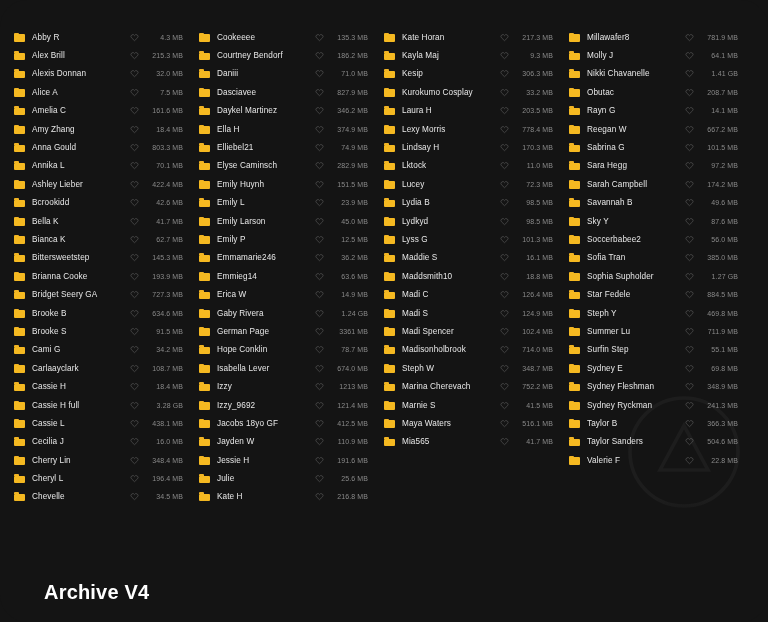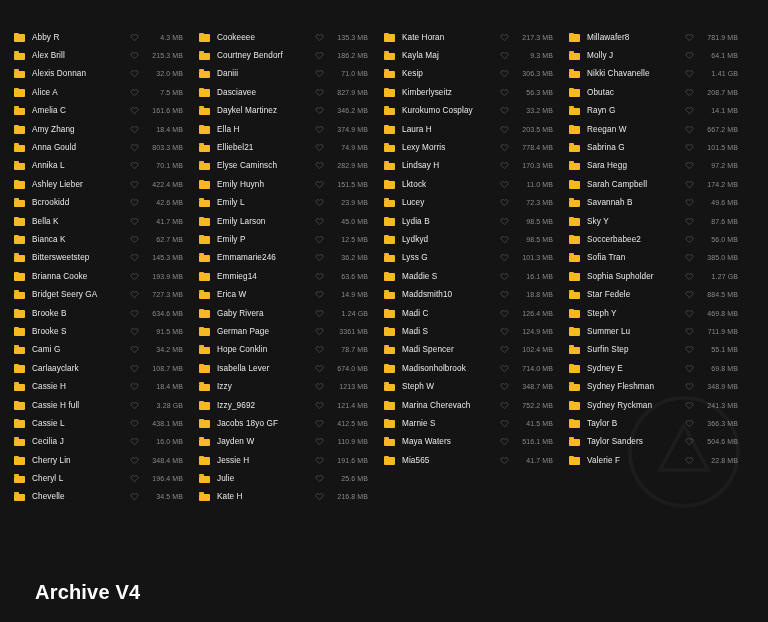--- a/index.html
+++ b/index.html
@@ -75,21 +75,21 @@
   .size {
     flex: 0 0 auto;
     color: #8a8a8a;
     font-size: 7px;
     text-align: right;
     min-width: 38px;
     letter-spacing: 0.1px;
   }
   .footer {
     position: absolute;
-    left: 35px;
+    left: 44px;
     bottom: 18px;
   }
   .footer-title {
     color: #ffffff;
     font-size: 20px;
     font-weight: bold;
     letter-spacing: 0.2px;
   }
   .watermark {
     position: absolute;
@@ -668,30 +668,20 @@
           <span class="name">Kesip</span>
           <span class="heart">
             <svg width="9" height="9" viewBox="0 0 24 24">
               <path d="M12 20.5 3.8 12.6a5 5 0 1 1 8.2-5.6 5 5 0 1 1 8.2 5.6z" fill="none" stroke="#9a9a9a" stroke-width="2"></path>
             </svg>
           </span>
           <span class="size">306.3 MB</span>
         </div>
         <div class="row">
           <span class="folder-icon"></span>
-          <span class="name">Kimberlyseitz</span>
-          <span class="heart">
-            <svg width="9" height="9" viewBox="0 0 24 24">
-              <path d="M12 20.5 3.8 12.6a5 5 0 1 1 8.2-5.6 5 5 0 1 1 8.2 5.6z" fill="none" stroke="#9a9a9a" stroke-width="2"></path>
-            </svg>
-          </span>
-          <span class="size">56.3 MB</span>
-        </div>
-        <div class="row">
-          <span class="folder-icon"></span>
           <span class="name">Kurokumo Cosplay</span>
           <span class="heart">
             <svg width="9" height="9" viewBox="0 0 24 24">
               <path d="M12 20.5 3.8 12.6a5 5 0 1 1 8.2-5.6 5 5 0 1 1 8.2 5.6z" fill="none" stroke="#9a9a9a" stroke-width="2"></path>
             </svg>
           </span>
           <span class="size">33.2 MB</span>
         </div>
         <div class="row">
           <span class="folder-icon"></span>

